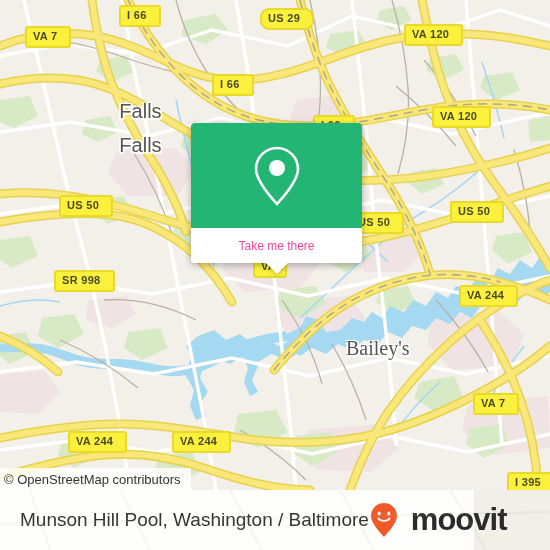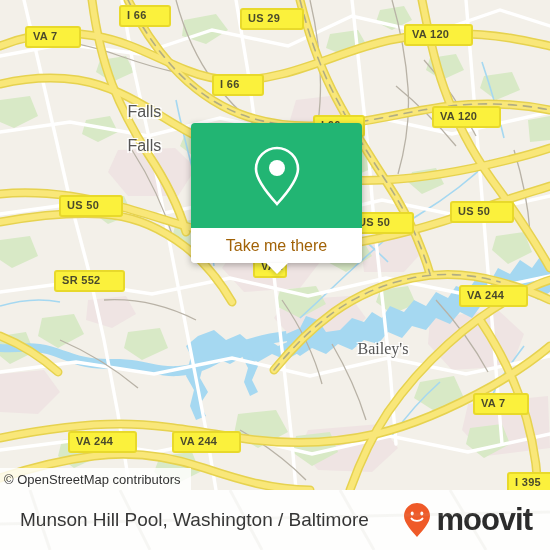--- a/index.html
+++ b/index.html
@@ -38,34 +38,34 @@
   
   .shield {
     position: absolute;
     background: #fbf13c;
     border: 2px solid #e8d92b;
     border-radius: 3px;
     color: #4a4a2c;
     font-weight: bold;
     font-size: 11px;
     line-height: 1;
-    padding: 3px 22px 4px 6px;
+    padding: 3px 12px 4px 6px;
     white-space: nowrap;
     font-family: "Liberation Sans", sans-serif;
     letter-spacing: 0.3px;
     box-sizing: border-box;
   }
 
   
   .place-label {
     position: absolute;
     color: #555555;
-    font-size: 16px;
+    font-size: 20px;
     line-height: 17px;
-    text-align: center;
+    text-align: left;
     white-space: pre;
     font-family: "Liberation Sans", sans-serif;
     text-shadow:
       -1.5px -1.5px 0 rgba(255,255,255,0.95),
        1.5px -1.5px 0 rgba(255,255,255,0.95),
       -1.5px  1.5px 0 rgba(255,255,255,0.95),
        1.5px  1.5px 0 rgba(255,255,255,0.95),
        0 0 3px rgba(255,255,255,0.95);
   }
 
@@ -91,22 +91,22 @@
   #popup-white {
     background: #ffffff;
     height: 35px;
     border-radius: 0 0 4px 4px;
     display: flex;
     align-items: center;
     justify-content: center;
     position: relative;
   }
   #popup-label {
-    color: #a16207;
-    font-size: 16px;
+    color: #ec4899;
+    font-size: 12px;
     font-family: "Liberation Sans", sans-serif;
   }
   #popup-tail {
     position: absolute;
     left: 50%;
     margin-left: -11px;
     bottom: -11px;
     width: 0; height: 0;
     border-left: 11px solid transparent;
     border-right: 11px solid transparent;
@@ -128,40 +128,40 @@
     font-size: 13px;
     font-family: "Liberation Sans", sans-serif;
     z-index: 30;
   }
 
   
   #footer {
     position: absolute;
     left: 0;
     top: 490px;
-    width: 550px;
+    width: 474px;
     height: 60px;
     background: rgba(255,255,255,0.90);
     display: flex;
     align-items: center;
     justify-content: space-between;
     padding: 0 18px 0 20px;
     box-sizing: border-box;
     z-index: 50;
   }
   #footer-title {
     color: #333333;
     font-size: 19px;
     font-family: "Liberation Sans", sans-serif;
     white-space: nowrap;
   }
   #brand {
     display: flex;
     align-items: center;
-    gap: 4px;
+    gap: 12px;
   }
   #brand-wordmark {
     color: #2b2b2b;
     font-size: 31px;
     font-weight: bold;
     letter-spacing: -1px;
     font-family: "Liberation Sans", sans-serif;
   }
   
   #footer-bleed {
@@ -340,29 +340,29 @@
     <div class="place-label" style="left:86px; top:86px; width:90px;">
       <span>Falls</span><br>
       <span>Falls</span>
     </div>
     <div class="place-label" style="left:316px; top:323px; width:110px;font-family:Liberation Serif, serif;">
       <span>Bailey's</span><br>
     </div>
 
     <div class="shield" style="left:25px;  top:26px;">VA 7</div>
     <div class="shield" style="left:119px; top:5px;">I 66</div>
-    <div class="shield" style="left:240px; top:8px;">US 29</div>
+    <div class="shield" style="left:260px; top:8px;border-radius:9px;">US 29</div>
     <div class="shield" style="left:404px; top:24px;">VA 120</div>
     <div class="shield" style="left:212px; top:74px;">I 66</div>
     <div class="shield" style="left:432px; top:106px;">VA 120</div>
     <div class="shield" style="left:313px; top:115px; z-index:5;">I 66</div>
     <div class="shield" style="left:59px;  top:195px;">US 50</div>
     <div class="shield" style="left:350px; top:212px; z-index:5;">US 50</div>
     <div class="shield" style="left:450px; top:201px;">US 50</div>
-    <div class="shield" style="left:54px;  top:270px;">SR 552</div>
+    <div class="shield" style="left:54px;  top:270px;">SR 998</div>
     <div class="shield" style="left:459px; top:285px;">VA 244</div>
     <div class="shield" style="left:68px;  top:431px;">VA 244</div>
     <div class="shield" style="left:172px; top:431px;">VA 244</div>
     <div class="shield" style="left:473px; top:393px;">VA 7</div>
     <div class="shield" style="left:483px; top:472px; z-index:31;margin-left:24px;">I 395</div>
 
     <div class="shield" style="left:253px; top:256px; z-index:5; overflow:hidden; width:34px;">VA 7</div>
 
     <div id="attribution">
       <span>© OpenStreetMap contributors</span>

